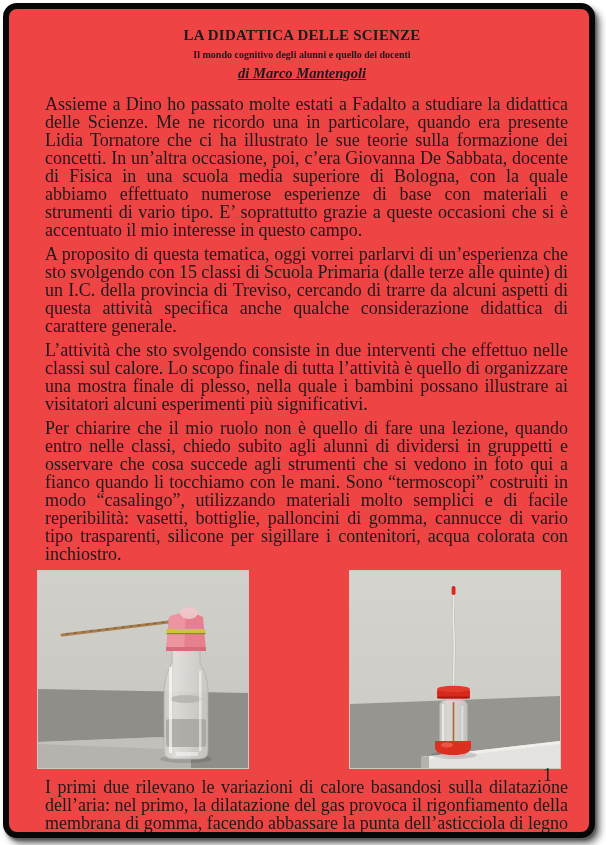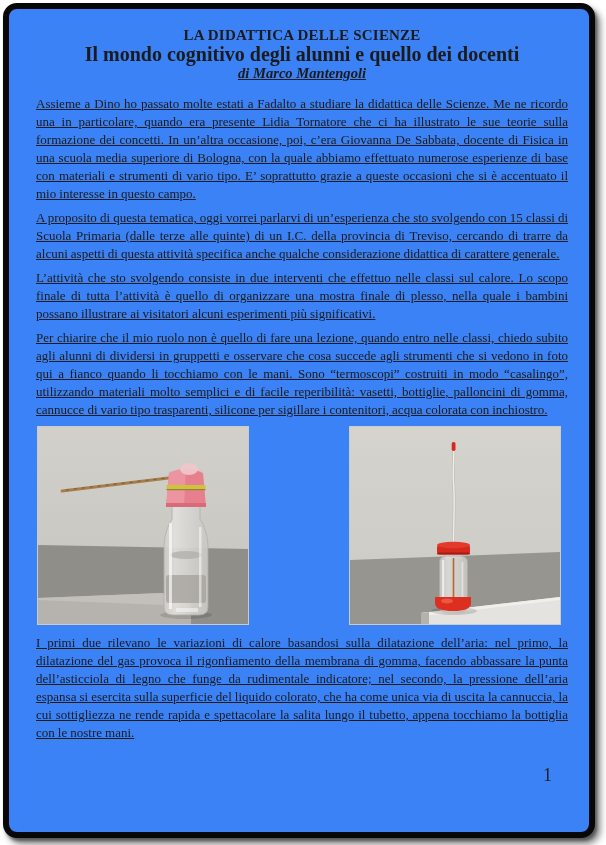--- a/index.html
+++ b/index.html
@@ -3,35 +3,35 @@
 <meta charset="utf-8">
 <style>
   html,body{margin:0;padding:0;}
   body{
     width:606px;height:845px;position:relative;background:#ffffff;
     font-family:"Liberation Serif","DejaVu Serif",serif;
     -webkit-font-smoothing:antialiased;
   }
   .sheet{
     position:absolute;left:3px;top:3px;width:580px;height:823px;
-    background:#3b82f6;border:6px solid #070707;border-radius:14px;
+    background:#ef4444;border:6px solid #070707;border-radius:14px;
     box-shadow:5px 6px 7px rgba(0,0,0,0.50),2px 3px 3px rgba(0,0,0,0.35);
     overflow:hidden;
   }
   .content{
     position:absolute;left:0;top:0;width:100%;box-sizing:border-box;
     padding:17px 21px 0 27px;color:#1b1b1b;
   }
   .title-block{text-align:center;line-height:19px;margin-bottom:12px;}
   .doc-title{font-size:15px;font-weight:bold;letter-spacing:0.2px;}
-  .doc-subtitle{font-size:20px;font-weight:bold;}
+  .doc-subtitle{font-size:10px;font-weight:bold;}
   .doc-byline{font-size:14.6px;font-weight:bold;font-style:italic;text-decoration:underline;}
   .body-text p{
-    margin:0 0 6px 0;font-size:13px;line-height:18px;
-    text-align:justify;word-spacing:-0.2px;color:#1b1b1b;text-decoration:underline;
+    margin:0 0 6px 9px;font-size:18px;line-height:18px;
+    text-align:justify;word-spacing:-0.2px;color:#1b1b1b;
   }
   .figures{
     display:flex;gap:100px;align-items:flex-start;
     margin:7px 0 9px 1px;
   }
   .photo{
     border:1px solid #cccbc7;display:block;background:#cbc9c4;
   }
   .page-number{
     position:absolute;left:534px;top:756px;font-size:18px;color:#222;

